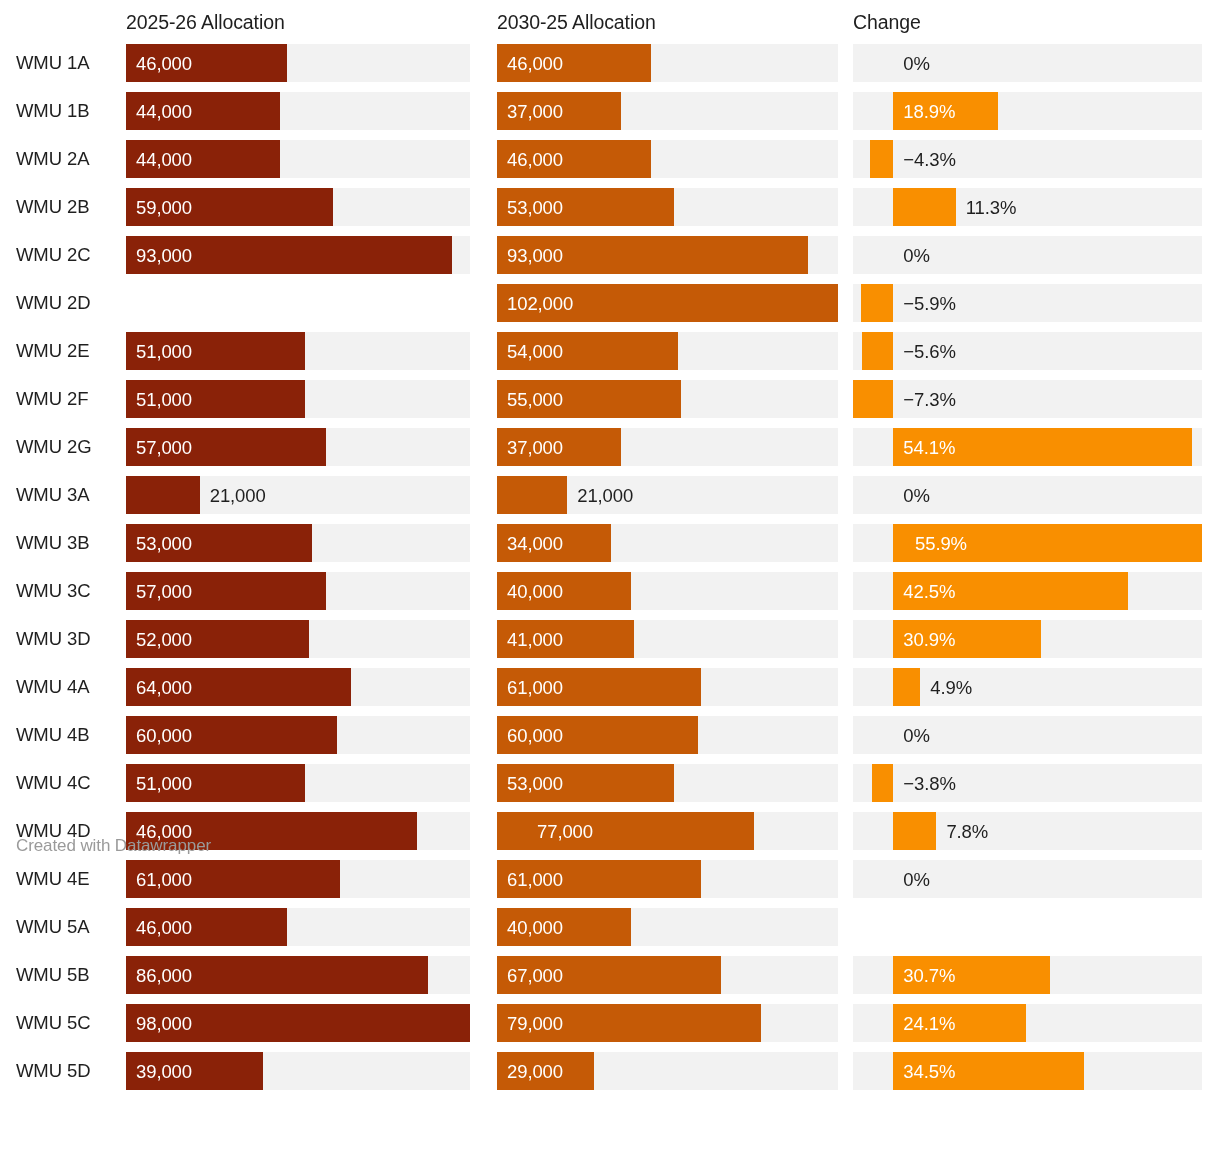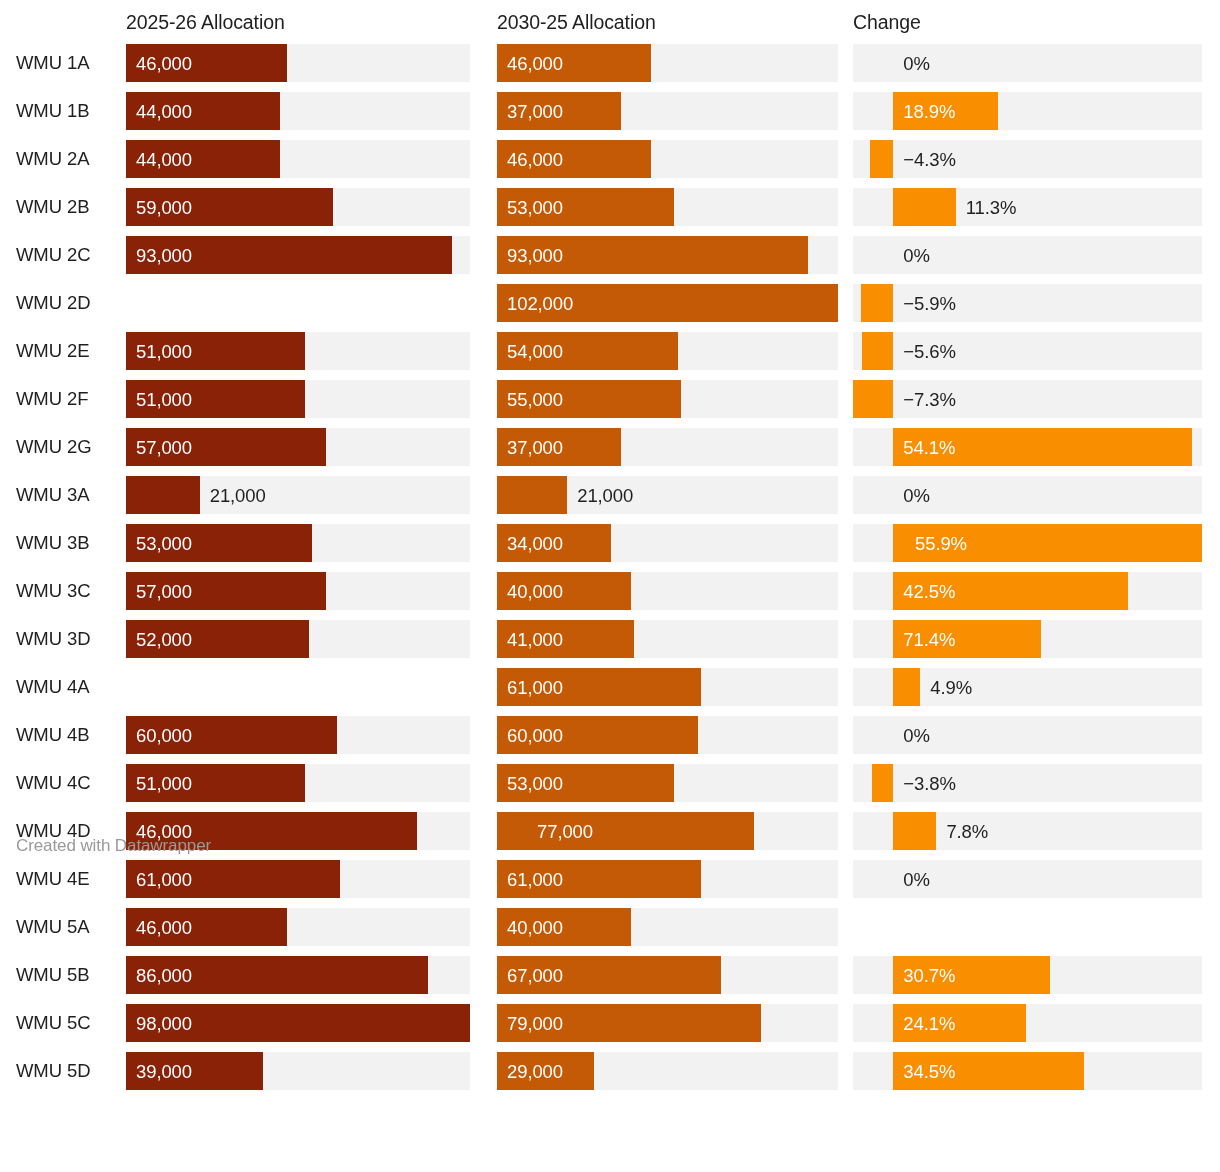--- a/index.html
+++ b/index.html
@@ -334,25 +334,30 @@
           <div class="bar-label inside" style="left: 10px;">52,000</div>
         </div>
         <div class="cell" style="left: 497px; width: 341px;">
           <div class="track" style="background: rgb(242, 242, 242);"></div>
           <div class="bar" style="left: 0px; width: 137.069px; background: rgb(197, 90, 6);"></div>
           <div class="bar-label inside" style="left: 10px;">41,000</div>
         </div>
         <div class="cell" style="left: 853px; width: 349px;">
           <div class="track" style="background: rgb(242, 242, 242);"></div>
           <div class="bar" style="left: 40.3117px; width: 147.994px; background: rgb(249, 143, 0);"></div>
-          <div class="bar-label inside" style="left: 50.3117px;">71.4%</div>
+          <div class="bar-label inside" style="left: 50.3117px;">30.9%</div>
         </div>
       </div>
       <div class="row">
         <div class="row-label">WMU 4A</div>
+        <div class="cell" style="left: 126px; width: 344px;">
+          <div class="track" style="background: rgb(242, 242, 242);"></div>
+          <div class="bar" style="left: 0px; width: 224.653px; background: rgb(138, 34, 8);"></div>
+          <div class="bar-label inside" style="left: 10px;">64,000</div>
+        </div>
         <div class="cell" style="left: 497px; width: 341px;">
           <div class="track" style="background: rgb(242, 242, 242);"></div>
           <div class="bar" style="left: 0px; width: 203.931px; background: rgb(197, 90, 6);"></div>
           <div class="bar-label inside" style="left: 10px;">61,000</div>
         </div>
         <div class="cell" style="left: 853px; width: 349px;">
           <div class="track" style="background: rgb(242, 242, 242);"></div>
           <div class="bar" style="left: 40.3117px; width: 27.0585px; background: rgb(249, 143, 0);"></div>
           <div class="bar-label outside" style="left: 77.3703px;">4.9%</div>
         </div>

